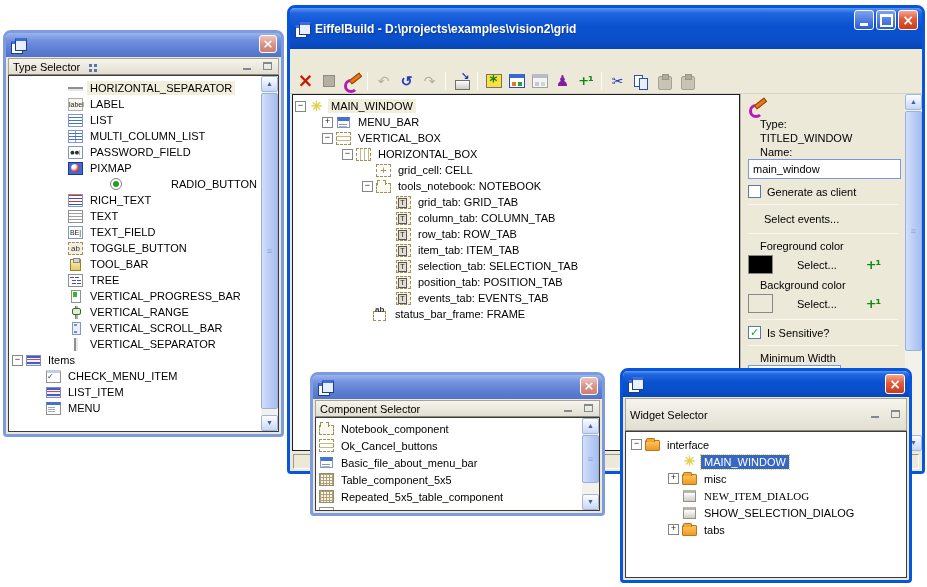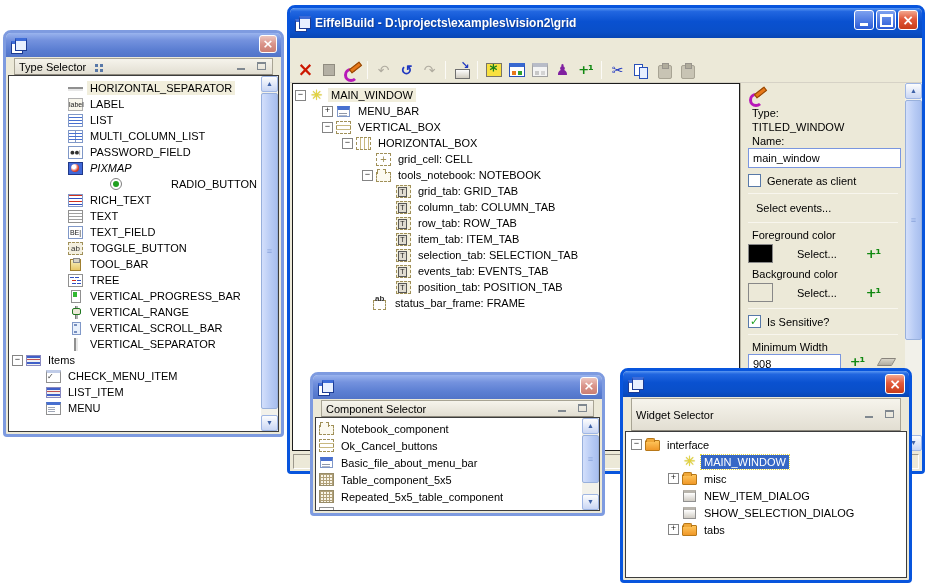--- a/index.html
+++ b/index.html
@@ -2,40 +2,40 @@
 <html><head>
 <meta charset="utf-8">
 <style>
 *{box-sizing:border-box;margin:0;padding:0}
 body{margin:0;font-family:"Liberation Sans",sans-serif;font-size:11px;color:#000;background:#fff}
 #screen{position:relative;width:927px;height:587px;overflow:hidden;background:#fff}
 
 
 .xpwin{position:absolute;border:3px solid #0855DD;border-radius:8px 8px 4px 4px;background:#ECE9D8;display:flex;flex-direction:column}
 .xpwin.inactive{border-color:#7E9BE0}
-.titlebar{height:30px;flex:none;display:flex;align-items:center;padding:0 4px;border-radius:5px 5px 0 0;
+.titlebar{height:41px;flex:none;display:flex;align-items:center;padding:0 4px;border-radius:5px 5px 0 0;
   background:linear-gradient(180deg,#5A97F2 0%,#2166E0 12%,#0A51D0 45%,#0A4FC8 80%,#0846B4 100%);position:relative}
 .inactive .titlebar{background:linear-gradient(180deg,#9AB4EE 0%,#7492DE 30%,#5B7ED2 70%,#5274C8 100%)}
 .title-text{color:#fff;font-weight:bold;font-size:12px;margin-left:5px;text-shadow:1px 1px 1px #123A8C;white-space:nowrap;overflow:hidden}
 .tb-btns{position:absolute;right:4px;top:2px;display:flex;gap:2px}
 .wbtn{width:20px;height:20px;border:1px solid #fff;border-radius:3px;display:flex;align-items:center;justify-content:center;
   color:#fff;font:bold 14px/18px "DejaVu Sans",sans-serif;cursor:default}
 .wbtn.sm{width:18px;height:18px;font-size:13px}
 .wbtn.min{background:linear-gradient(#7DA1EF,#2A5BD7)}
 .wbtn.min::before{content:"";width:8px;height:3px;background:#fff;margin-top:9px}
 .wbtn.max{background:linear-gradient(#7DA1EF,#2A5BD7)}
 .wbtn.max::before{content:"";width:9px;height:8px;border:2px solid #fff;border-top-width:3px}
 .wbtn.close{background:linear-gradient(#F2A78F,#E2593A 45%,#C83C1A)}
 .wbtn.close.pale{background:linear-gradient(#EDC6BF,#DA948A 50%,#CB7F74)}
 .app-ico{width:16px;height:14px;position:relative;flex:none}
 .app-ico::before{content:"";position:absolute;left:1px;top:3px;width:10px;height:9px;background:#fff;border:1px solid #1C3C94;border-top:3px solid #3E6CD8}
 .app-ico::after{content:"";position:absolute;left:5px;top:0;width:10px;height:9px;background:#E8F0FF;border:1px solid #1C3C94;border-top:3px solid #3E6CD8}
 
 
-.subhdr{height:17px;flex:none;margin:1px 8px 0;display:flex;align-items:center;gap:7px;padding:0 4px;
+.subhdr{height:17px;flex:none;margin:1px 2px 0;display:flex;align-items:center;gap:7px;padding:0 4px;
   background:linear-gradient(#F6F4EC,#E2DED2);border:1px solid #A8A494;border-bottom:1px solid #8C887C;font-size:11px}
 .subhdr .spacer{flex:1}
 .mini{width:13px;height:11px;position:relative;flex:none}
 .mini.dash::before{content:"";position:absolute;left:2px;right:3px;bottom:2px;height:2px;background:#808890}
 .mini.box::before{content:"";position:absolute;left:2px;right:2px;top:1px;bottom:2px;border:1px solid #808890;border-top-width:2px}
 .ic-dots{width:13px;height:12px;position:relative}
 .ic-dots::before{content:"";position:absolute;left:2px;top:3px;width:3px;height:3px;background:#5878A8;box-shadow:5px 0 0 #5878A8,0 5px 0 #5878A8,5px 5px 0 #5878A8}
 
 .win-body{flex:1;margin:0 2px 2px;background:#fff;border:1px solid #3C3C3C;overflow:hidden;position:relative}
 .listwrap{position:absolute;inset:0;padding:4px 18px 0 2px;overflow:hidden}
@@ -65,21 +65,21 @@
 
 .trow{height:16px;display:flex;align-items:center;white-space:nowrap}
 .trow.h17{height:17px}
 .exp{width:11px;height:11px;margin-right:3px;border:1px solid #848484;background:#fff;font:9px/9px "Liberation Mono",monospace;text-align:center;color:#202020;visibility:hidden;flex:none}
 .exp.on{visibility:visible}
 .lbl{padding:1px 3px}
 .trow.sel .lbl{background:#F1EEDC}
 .trow.fsel .lbl{background:#3667C6;color:#fff;outline:1px dotted #E8D840}
 
 
-.plabel{margin:2px 4px 1px}
+.plabel{margin:2px 12px 1px}
 .pfield{height:20px;background:#fff;border:1px solid #7A96DF;padding:3px 4px;width:153px;margin:1px 0 3px}
 .checkrow{display:flex;gap:6px;align-items:center;margin:6px 0 4px}
 .cbox{width:13px;height:13px;background:#fff;border:1px solid #5879A8;flex:none}
 .cbox.checked::before{content:"✓";color:#21A121;font:bold 11px/11px "DejaVu Sans",sans-serif;display:block;text-align:center}
 .sep-line{height:1px;background:#C8C4B4;border-bottom:1px solid #F8F6EE;margin:6px 0}
 .color-row{display:flex;align-items:center;gap:20px;margin:3px 0 5px}
 .swatch{width:25px;height:19px;border:1px solid #888;flex:none}
 .btn-flat{padding:2px 4px;min-width:52px}
 .minw-row{display:flex;align-items:flex-start;gap:8px}
 
@@ -302,26 +302,26 @@
           <span class="lbl">item_tab: ITEM_TAB</span>
         </div>
           <div class="trow" style="padding-left: 89px;">
           <span class="exp"></span>
           <span class="ico ic-tab"></span>
           <span class="lbl">selection_tab: SELECTION_TAB</span>
         </div>
           <div class="trow" style="padding-left: 89px;">
           <span class="exp"></span>
           <span class="ico ic-tab"></span>
+          <span class="lbl">position_tab: POSITION_TAB</span>
+        </div>
+          <div class="trow" style="padding-left: 89px;">
+          <span class="exp"></span>
+          <span class="ico ic-tab"></span>
           <span class="lbl">events_tab: EVENTS_TAB</span>
-        </div>
-          <div class="trow" style="padding-left: 89px;">
-          <span class="exp"></span>
-          <span class="ico ic-tab"></span>
-          <span class="lbl">position_tab: POSITION_TAB</span>
         </div>
           <div class="trow" style="padding-left: 49px; margin-left: 17px;">
           <span class="exp"></span>
           <span class="ico ic-frame"></span>
           <span class="lbl">status_bar_frame: FRAME</span>
         </div>
         </div>
       <div class="props">
         <span class="ico ic-tb-tool" style="width:18px;height:16px"></span>
         <div class="plabel">Type:</div>
@@ -410,21 +410,21 @@
           <div class="trow" style="padding-left: 43px;">
           <span class="exp"></span>
           <span class="ico ic-mclist"></span>
           <span class="lbl">MULTI_COLUMN_LIST</span>
         </div>
           <div class="trow" style="padding-left: 43px;">
           <span class="exp"></span>
           <span class="ico ic-password"></span>
           <span class="lbl">PASSWORD_FIELD</span>
         </div>
-          <div class="trow" style="padding-left: 43px; font-style: italic;">
+          <div class="trow" style="padding-left: 43px;">
           <span class="exp"></span>
           <span class="ico ic-pixmap"></span>
           <span class="lbl">PIXMAP</span>
         </div>
           <div class="trow" style="padding-left: 43px; justify-content: space-between;">
           <span class="exp"></span>
           <span class="ico ic-radio"></span>
           <span class="lbl">RADIO_BUTTON</span>
         </div>
           <div class="trow" style="padding-left: 43px;">
@@ -587,21 +587,21 @@
           <div class="trow h17 fsel" style="padding-left: 40px;">
           <span class="exp"></span>
           <span class="ico ic-starburst"></span>
           <span class="lbl">MAIN_WINDOW</span>
         </div>
           <div class="trow h17" style="padding-left: 40px;">
           <span class="exp on">+</span>
           <span class="ico ic-folder"></span>
           <span class="lbl">misc</span>
         </div>
-          <div class="trow h17" style="padding-left: 40px;">
+          <div class="trow h17" style="padding-left: 40px; font-family: Liberation Serif, serif;">
           <span class="exp"></span>
           <span class="ico ic-window-gray"></span>
           <span class="lbl">NEW_ITEM_DIALOG</span>
         </div>
           <div class="trow h17" style="padding-left: 40px;">
           <span class="exp"></span>
           <span class="ico ic-window-gray"></span>
           <span class="lbl">SHOW_SELECTION_DIALOG</span>
         </div>
           <div class="trow h17" style="padding-left: 40px;">

